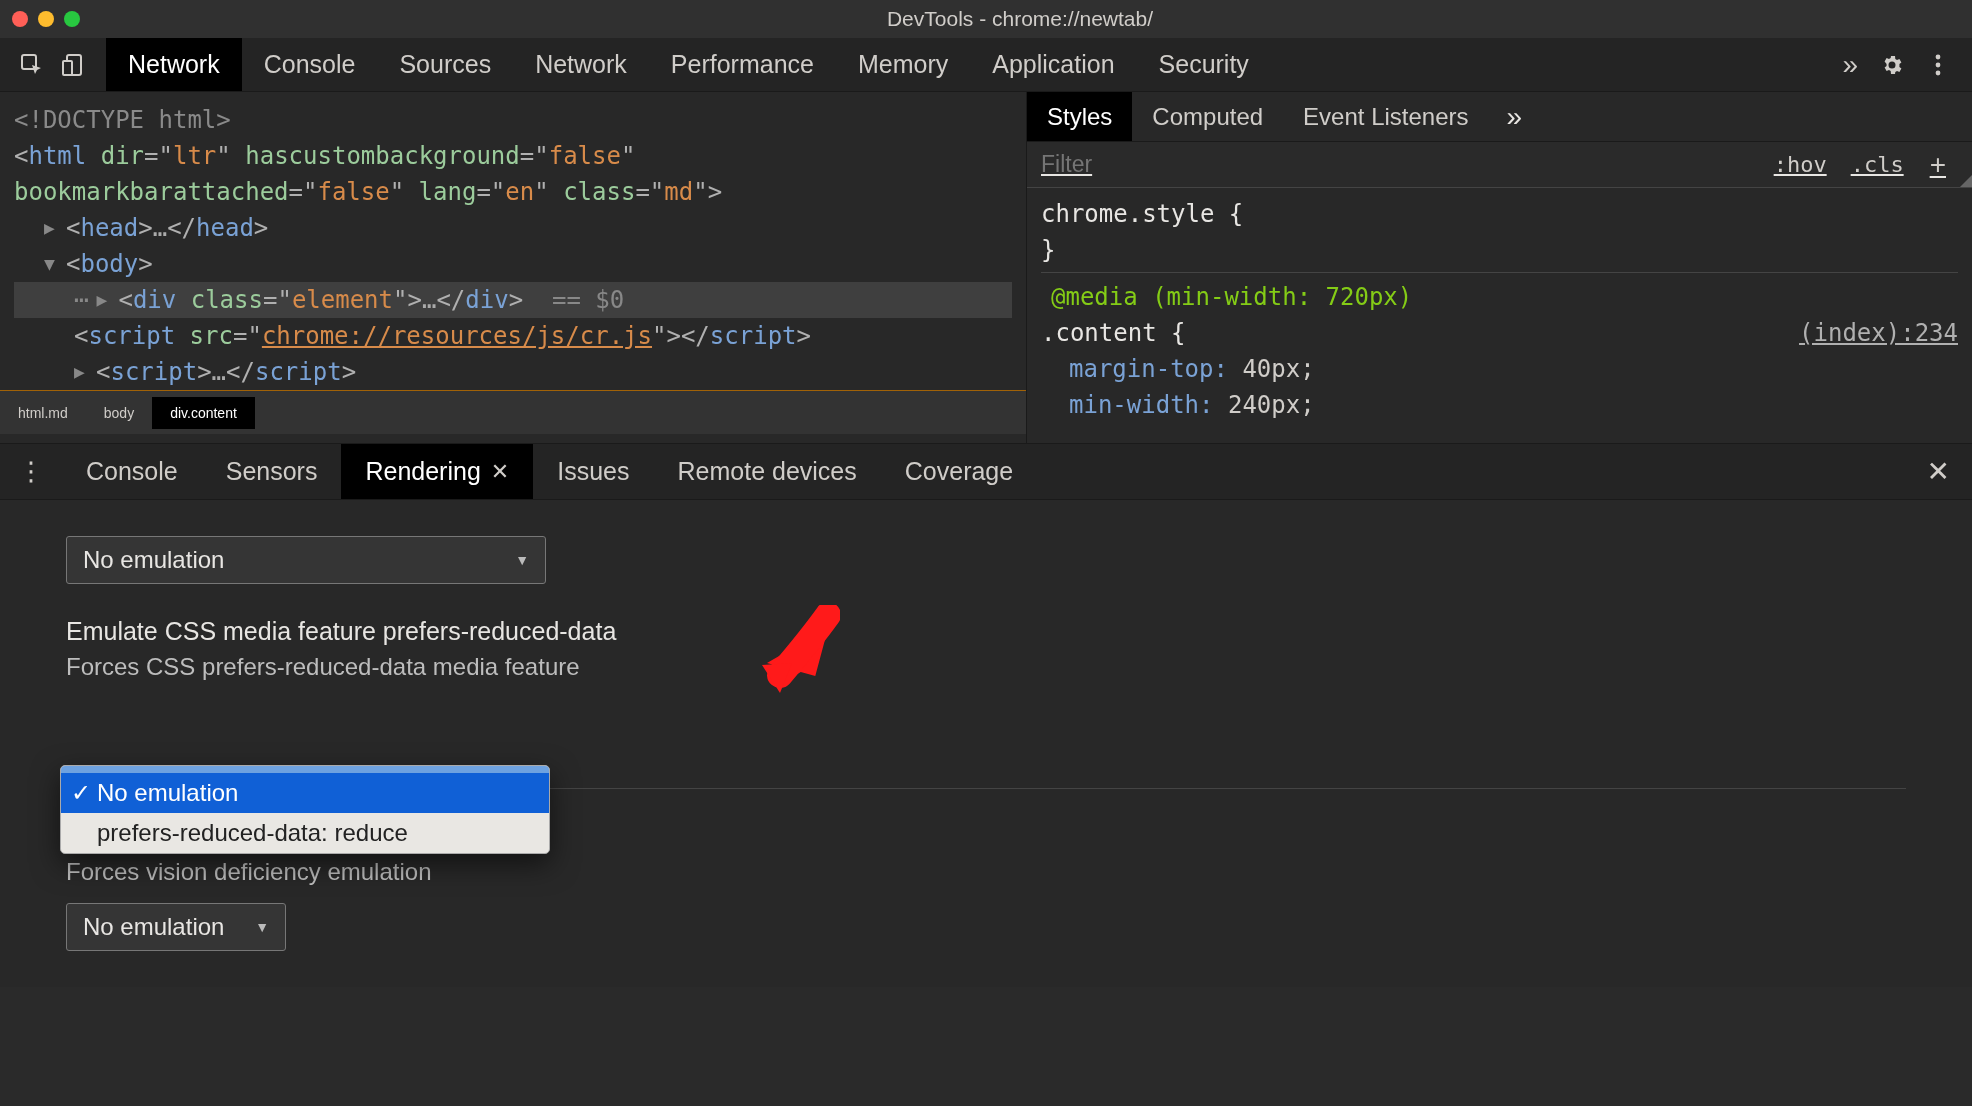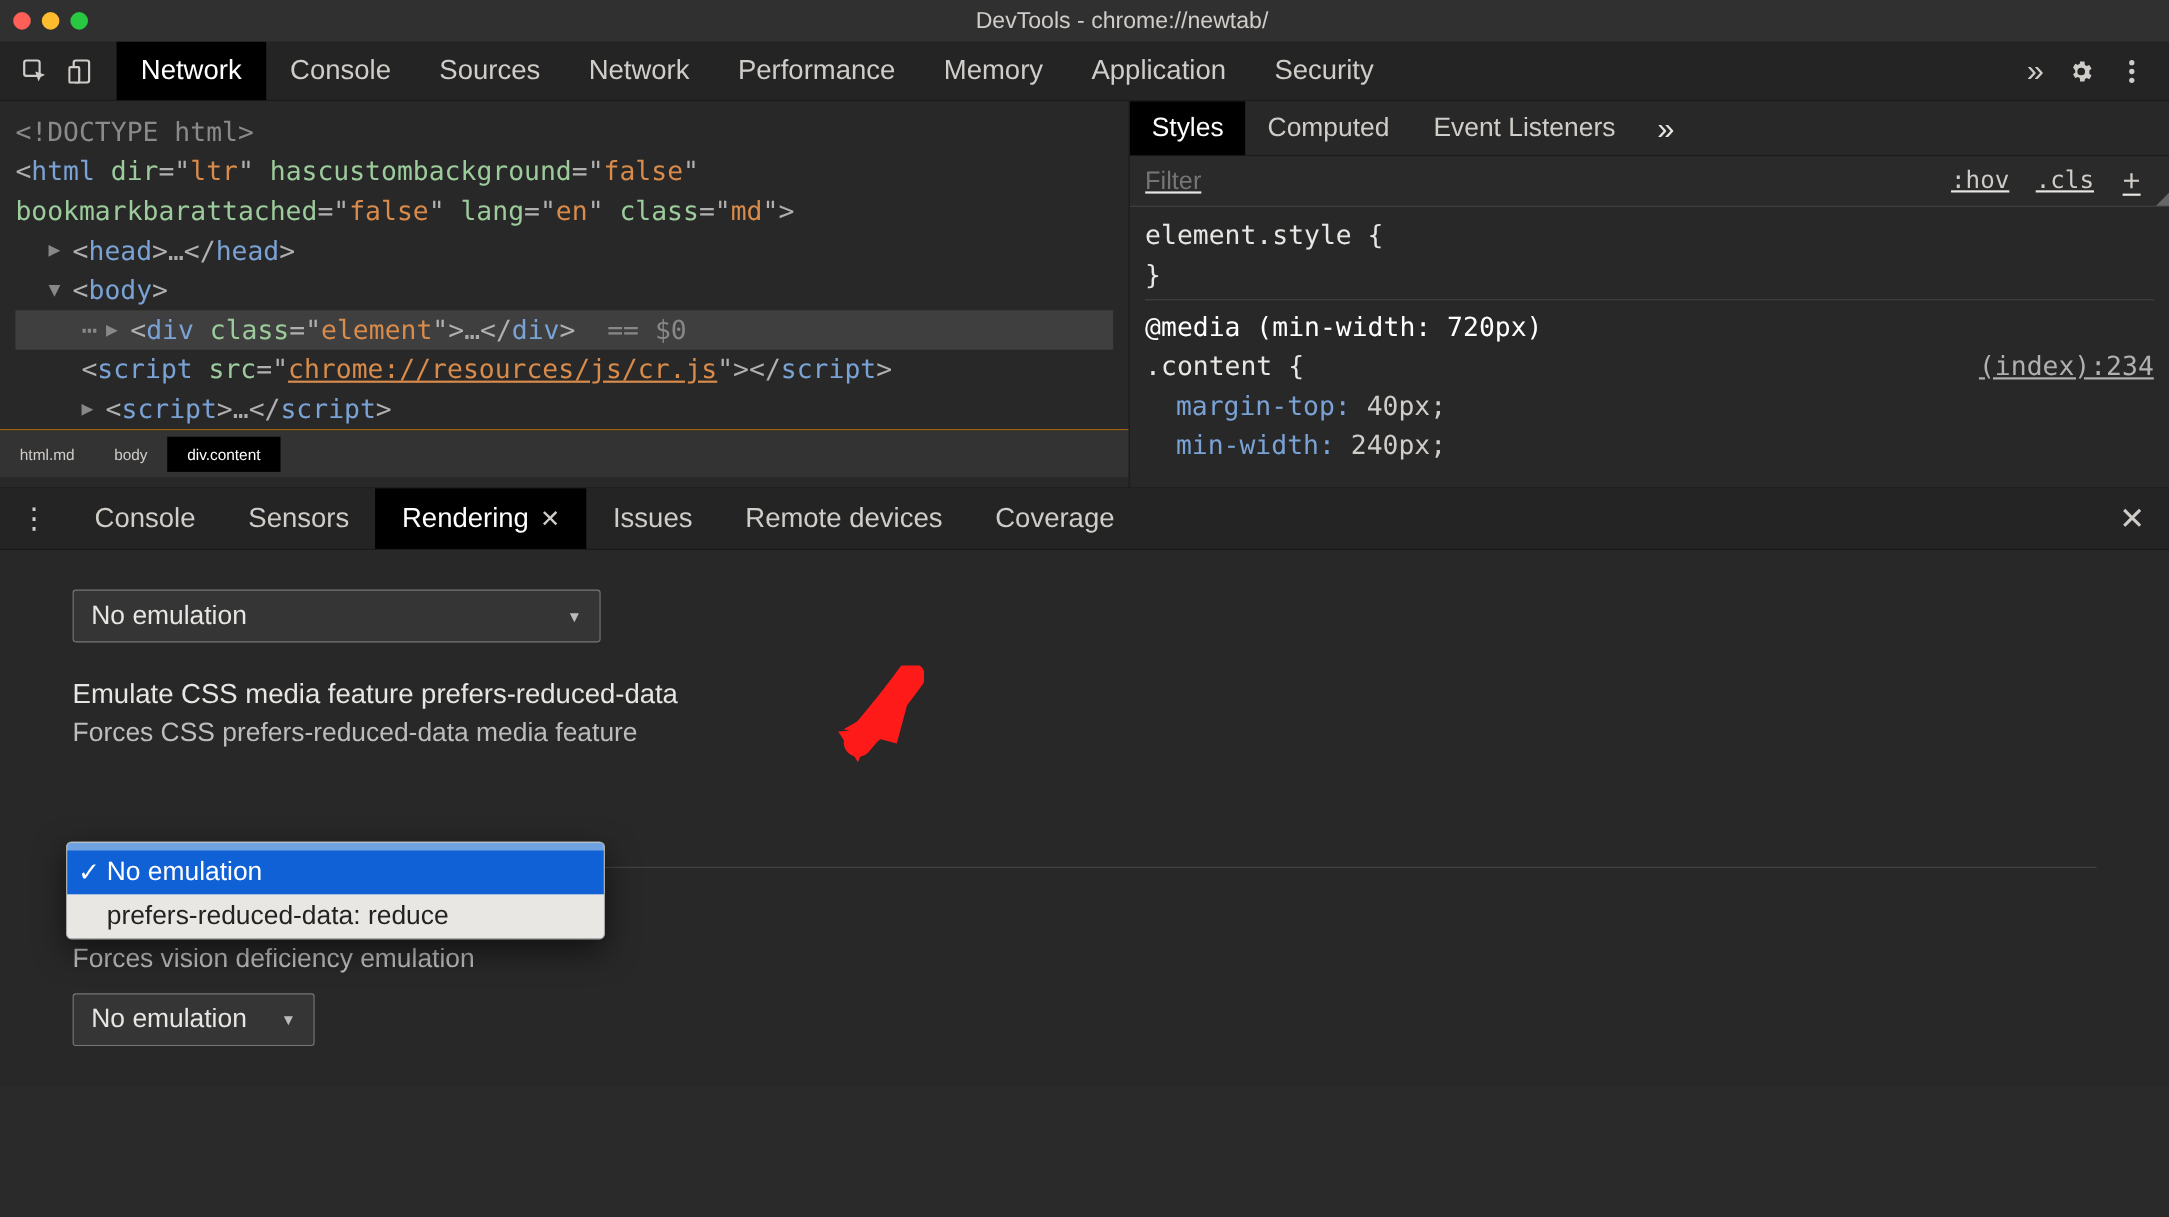--- a/index.html
+++ b/index.html
@@ -87,21 +87,21 @@
   .stab.active{background:var(--black);color:#fff;}
   .stabs .chev{margin-left:18px;}
   .filterbar{height:46px;display:flex;align-items:center;border-bottom:1px solid #444;background:var(--bg);text-decoration:underline;}
   .filterbar input{flex:1;background:transparent;border:none;outline:none;color:var(--txt);font-size:23px;padding:0 14px;}
   .fb-btn{padding:0 12px;color:var(--txt2);font-size:22px;font-family:Menlo,monospace;cursor:pointer;}
   .fb-plus{font-size:28px;padding:0 14px;color:var(--txt2);cursor:pointer;}
   .corner{width:0;height:0;border-left:12px solid transparent;border-bottom:12px solid #666;align-self:flex-end;}
 
   .rules{padding:8px 14px;font-size:24px;line-height:36px;}
   .rule{margin-bottom:4px;}
-  .media{color:#ffffff;}
+  .media{color:#84cc16;margin-left:10px;}
   .sel{color:var(--txt2);}
   .prop{color:var(--tag);margin-left:28px;}
   .pval{color:var(--txt2);}
   .srclink{float:right;color:#b0b0b0;text-decoration:underline;cursor:pointer;}
 
   
   .drawer{position:relative;background:#282828;}
   .dtabs{height:56px;display:flex;align-items:center;background:var(--bg3);border-bottom:1px solid #1a1a1a;}
   .dtabs .handle{padding:0 18px;color:var(--txt2);cursor:pointer;font-size:26px;}
   .dtab{height:100%;display:flex;align-items:center;padding:0 24px;color:var(--txt2);cursor:pointer;font-size:25px;}
@@ -262,21 +262,21 @@
     </div>
     <div class="filterbar">
       <input placeholder="Filter" style="">
       <span class="fb-btn">:hov</span>
       <span class="fb-btn">.cls</span>
       <span class="fb-plus">+</span>
       <span class="corner"></span>
     </div>
     <div class="rules mono">
       <div class="rule">
-        <span>element.style {</span><br>
+        <span>chrome.style {</span><br>
         <span>}</span>
       </div>
       <div class="rule" style="border-top:1px solid #444;padding-top:6px;">
         <span class="media">@media (min-width: 720px)</span><br>
         <span class="srclink">(index):234</span>
         <span>.content {</span><br>
         <span class="prop"><span>margin-top</span>: <span class="pval">40px;</span></span><br>
         <span class="prop"><span>min-width</span>: <span class="pval">240px;</span></span>
       </div>
     </div>

